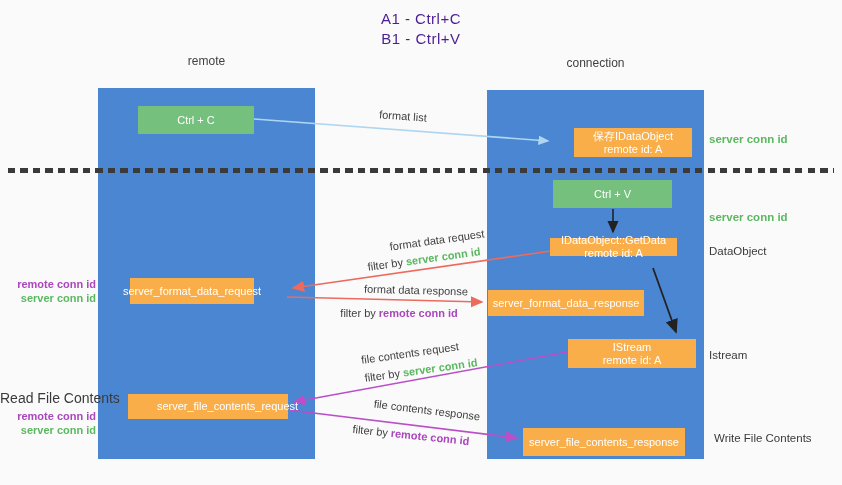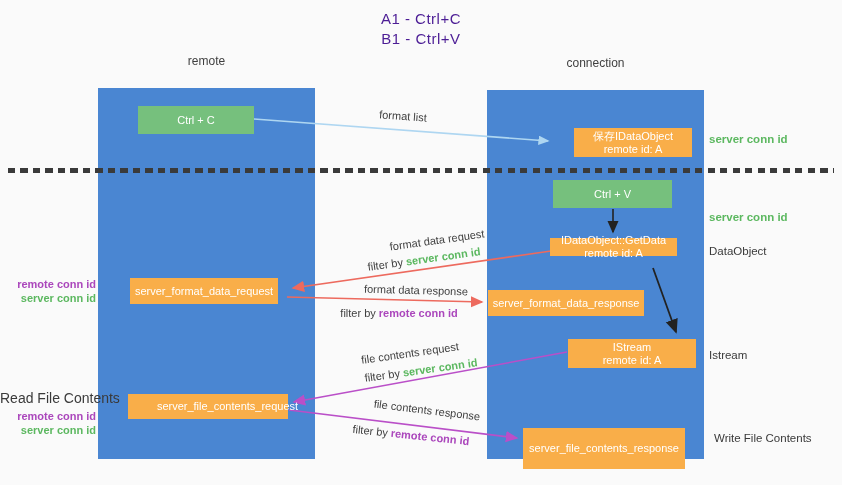--- a/index.html
+++ b/index.html
@@ -94,38 +94,38 @@
 
   <div class="abs node green" style="left:553px;top:180px;width:119px;height:28px;">
     <span>Ctrl + V</span>
   </div>
 
   <div class="abs node orange" style="left:550px;top:238px;width:127px;height:18px;">
     <span>IDataObject::GetData</span>
     <span>remote id: A</span>
   </div>
 
-  <div class="abs node orange" style="left:130px;top:278px;width:148px;height:26px;">
+  <div class="abs node orange" style="left:130px;top:278px;width:124px;height:26px;">
     <span>server_format_data_request</span>
   </div>
 
   <div class="abs node orange" style="left:488px;top:290px;width:156px;height:26px;">
     <span>server_format_data_response</span>
   </div>
 
   <div class="abs node orange" style="left:568px;top:339px;width:128px;height:29px;">
     <span>IStream</span>
     <span>remote id: A</span>
   </div>
 
   <div class="abs node orange" style="left:128px;top:394px;width:160px;height:25px;padding-left:39px;">
     <span>server_file_contents_request</span>
   </div>
 
-  <div class="abs node orange" style="left:523px;top:428px;width:162px;height:41px;">
+  <div class="abs node orange" style="left:523px;top:428px;width:162px;height:28px;">
     <span>server_file_contents_response</span>
   </div>
 
   <div class="alabel" style="left:403px;top:116px;transform:translate(-50%,-50%) rotate(4deg);">format list</div>
 
   <div class="alabel" style="left:437px;top:240px;transform:translate(-50%,-50%) rotate(-8deg);">format data request</div>
   <div class="alabel" style="left:424px;top:259px;transform:translate(-50%,-50%) rotate(-8deg);"><span>filter by </span><span class="gtxt">server conn id</span></div>
 
   <div class="alabel" style="left:416px;top:290px;transform:translate(-50%,-50%) rotate(1.5deg);">format data response</div>
   <div class="alabel" style="left:399px;top:313px;transform:translate(-50%,-50%);"><span>filter by </span><span class="ptxt">remote conn id</span></div>

